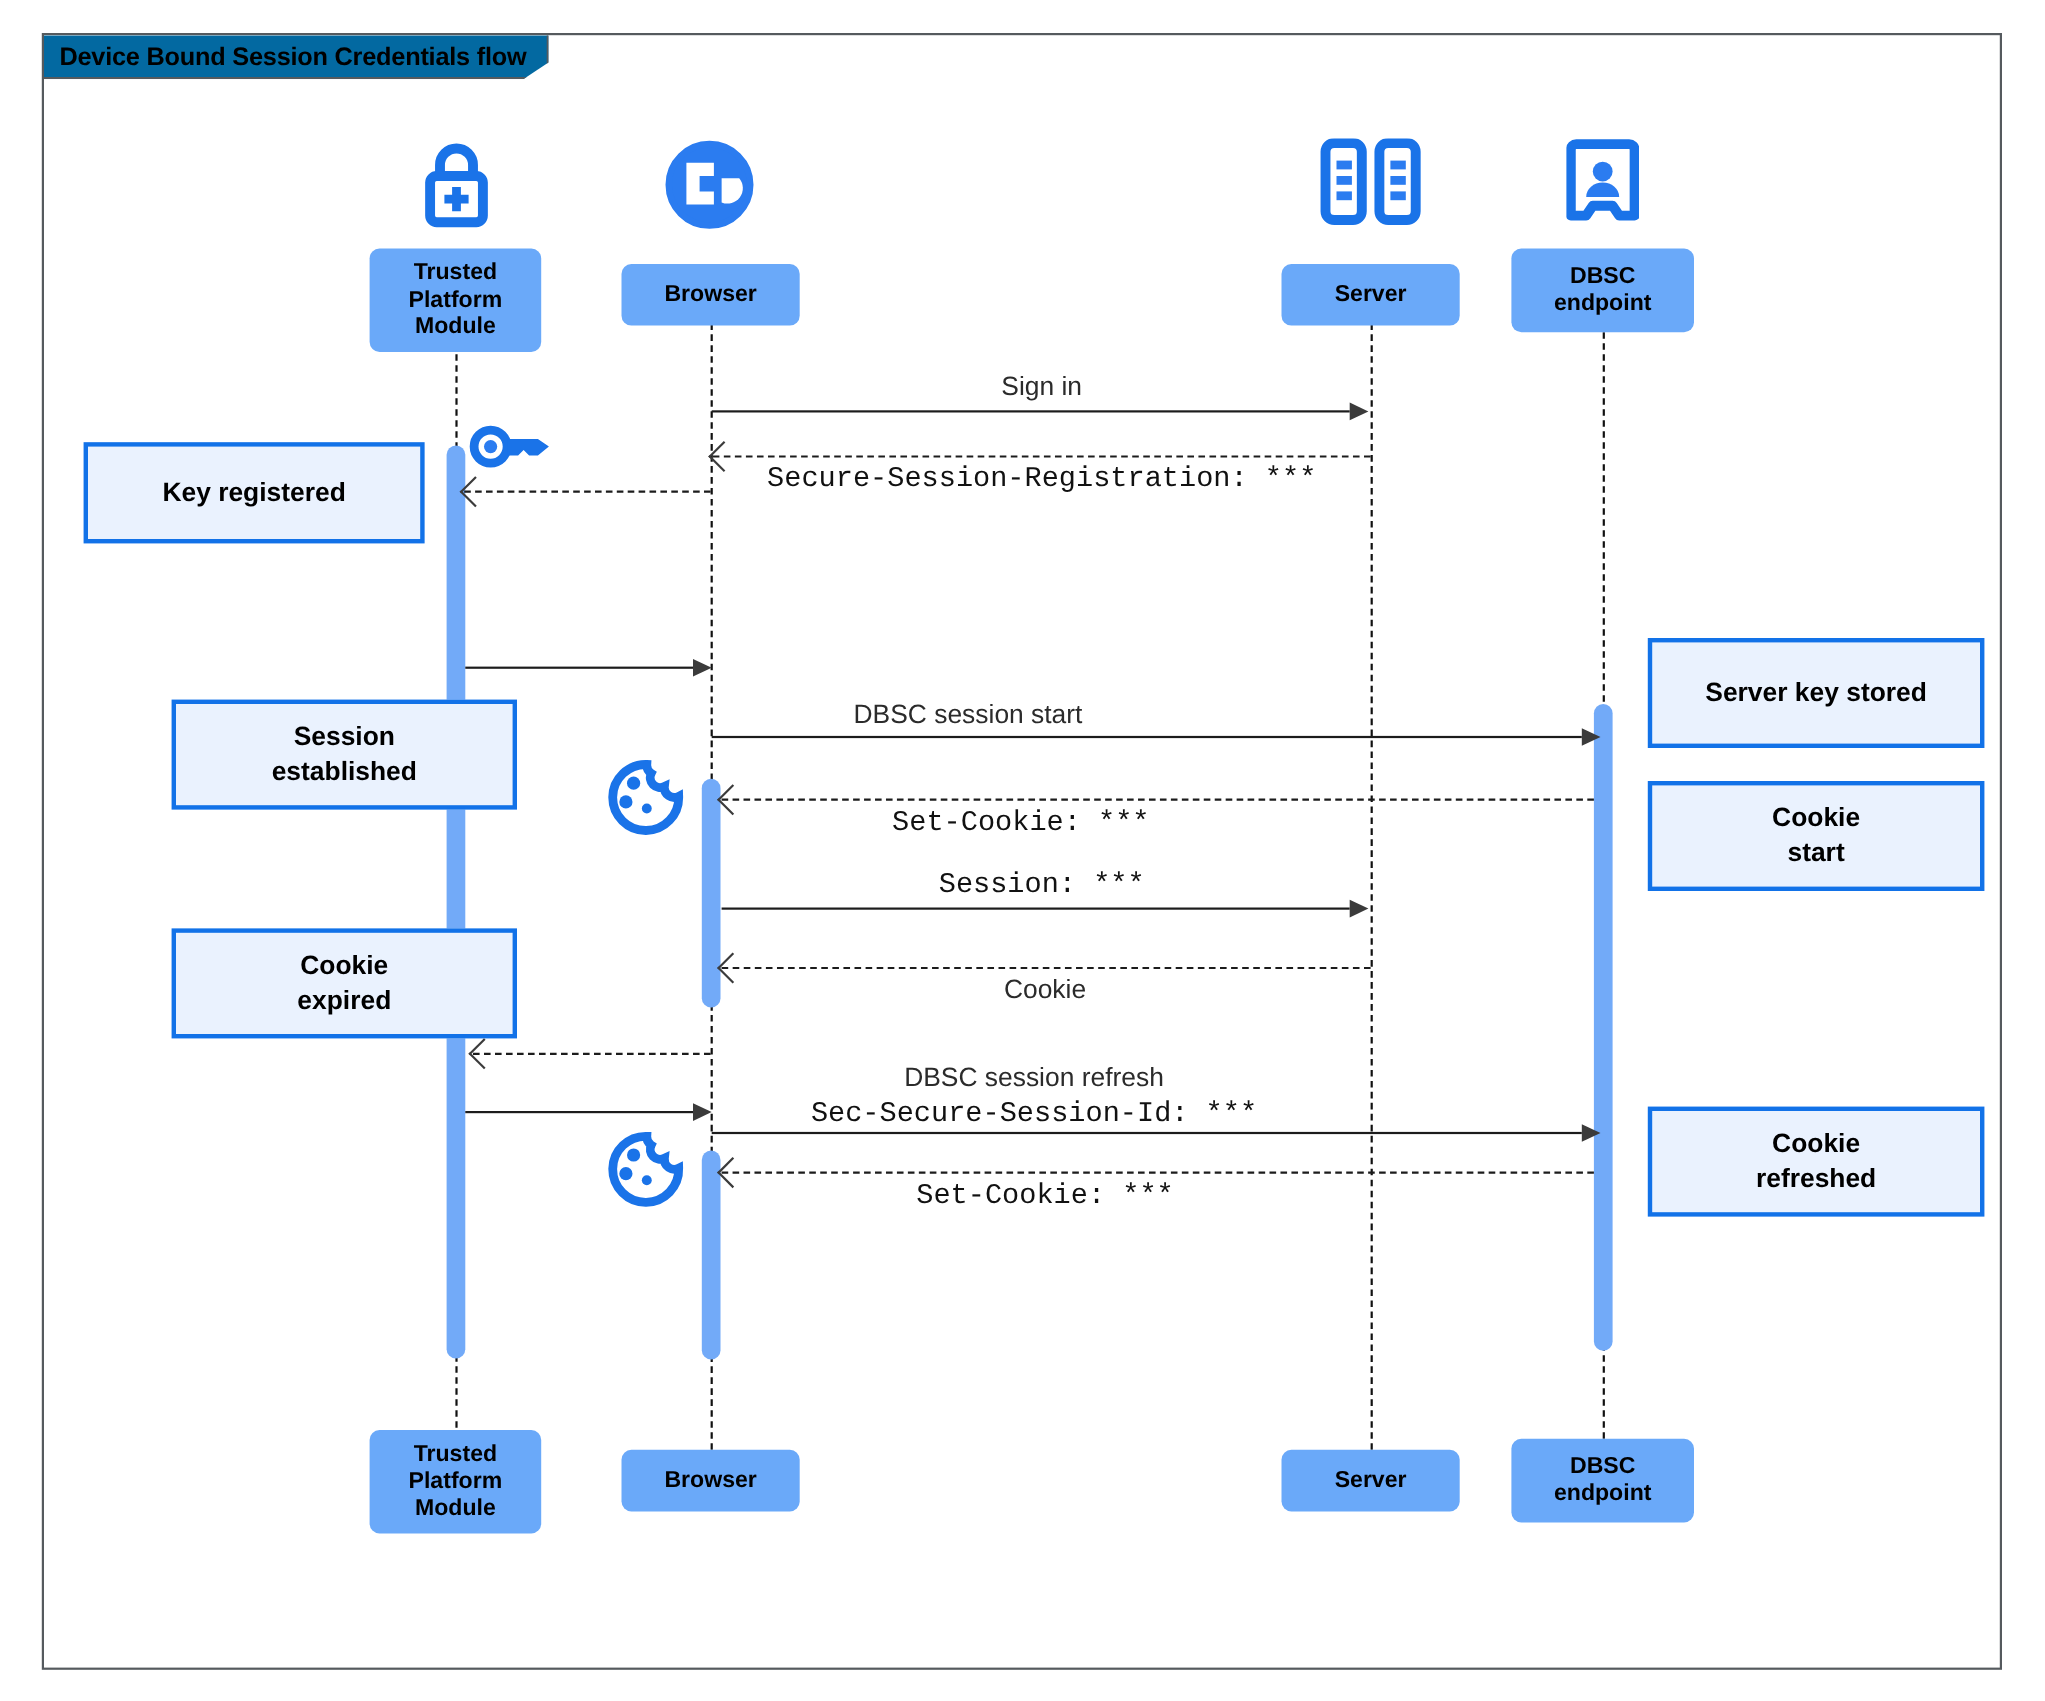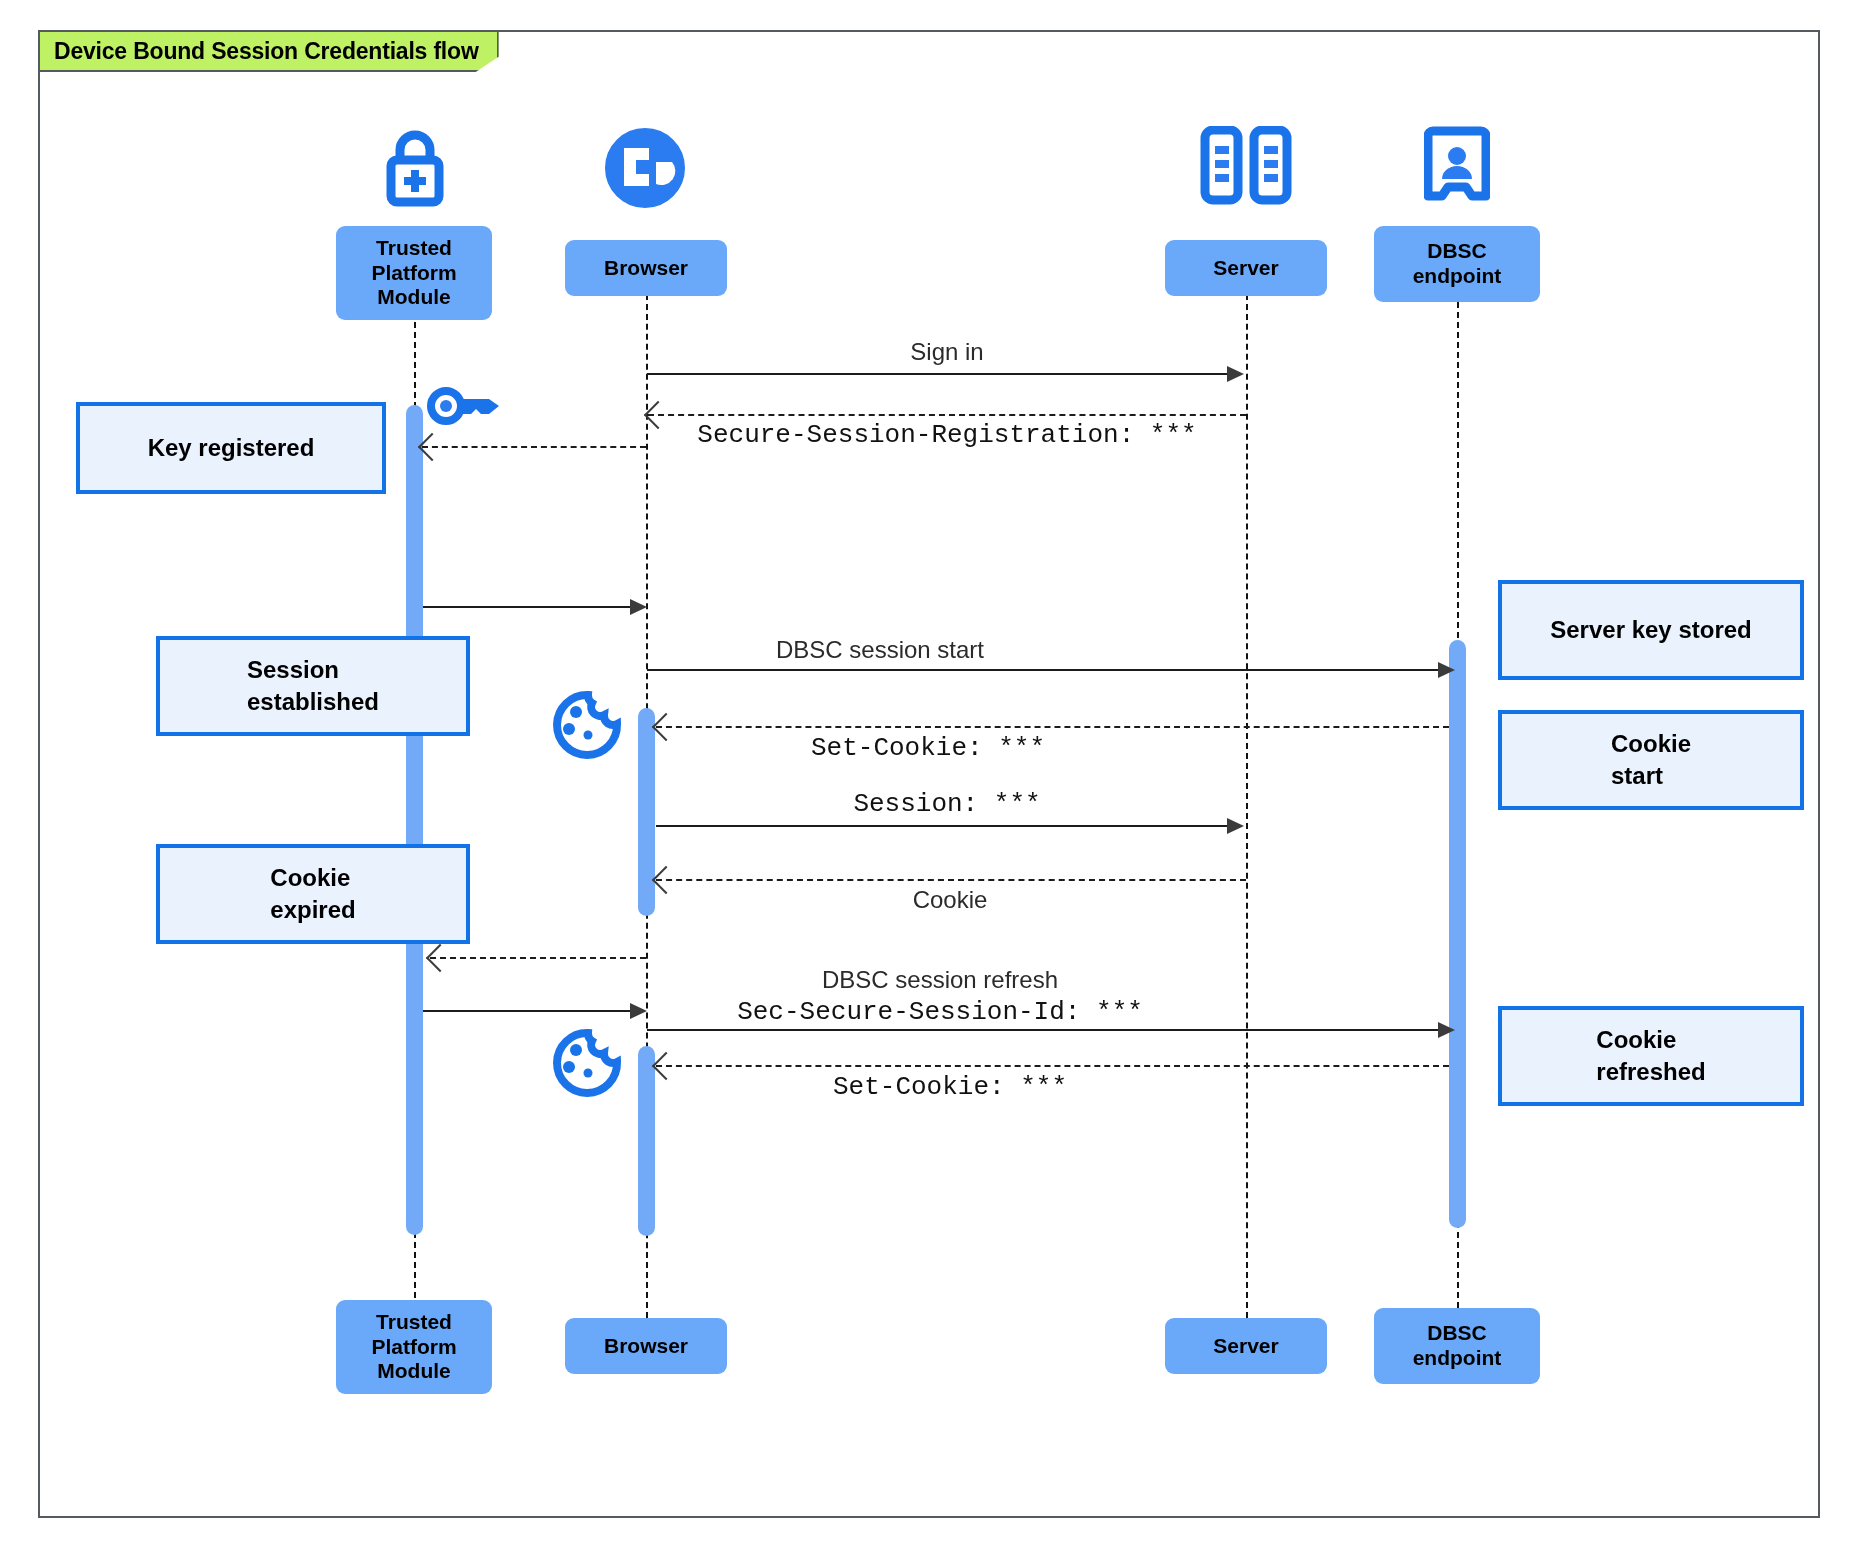--- a/index.html
+++ b/index.html
@@ -3,40 +3,40 @@
 <meta charset="utf-8">
 <style>
   html,body{margin:0;padding:0;background:#ffffff;}
   body{font-family:"Liberation Sans",sans-serif;}
   #stage{position:relative;width:1859px;height:1546px;background:#ffffff;overflow:hidden;}
 
   
   .frame{position:absolute;left:38px;top:30px;width:1782px;height:1488px;
          border:2px solid #555a5e;background:#ffffff;box-sizing:border-box;}
   .frame-title{position:absolute;left:40px;top:32px;height:40px;
-               background:#bef264;border:2px solid #555a5e;border-left:none;border-top:none;
+               background:#0369a1;border:2px solid #555a5e;border-left:none;border-top:none;
                box-sizing:border-box;display:flex;align-items:center;padding:0 18px 0 14px;
                color:#000;font-weight:bold;font-size:23px;letter-spacing:-.2px;
                clip-path:polygon(0 0,100% 0,100% 62%,95% 100%,0 100%);}
 
   
   .lifeline{position:absolute;width:0;border-left:2px dashed #111;}
 
   
   .pbox{position:absolute;background:#6aa9f9;border-radius:9px;
         display:flex;align-items:center;justify-content:center;text-align:center;
         color:#000;font-weight:bold;font-size:21px;line-height:1.18;
         box-sizing:border-box;padding:4px 10px;}
 
   
   .act{position:absolute;width:17px;background:#72aaf8;border-radius:9px;}
 
   
   .note{position:absolute;background:#eaf2fe;border:4px solid #1272e8;box-sizing:border-box;
-        display:flex;align-items:center;justify-content:center;
+        display:flex;align-items:center;justify-content:center;text-align:center;
         color:#000;font-weight:bold;font-size:24px;line-height:1.32;padding:4px 10px;}
 
   
   .arrow{position:absolute;height:0;border-top:2px solid #1c1c1c;}
   .arrow.dashed{border-top:2px dashed #1c1c1c;}
   .head{position:absolute;width:0;height:0;}
   .head.right-solid{border-top:8px solid transparent;border-bottom:8px solid transparent;
                     border-left:17px solid #3b3b3b;}
   .head.left-open{width:18px;height:18px;border-left:2px solid #3b3b3b;
                   border-bottom:2px solid #3b3b3b;transform:rotate(45deg);}

